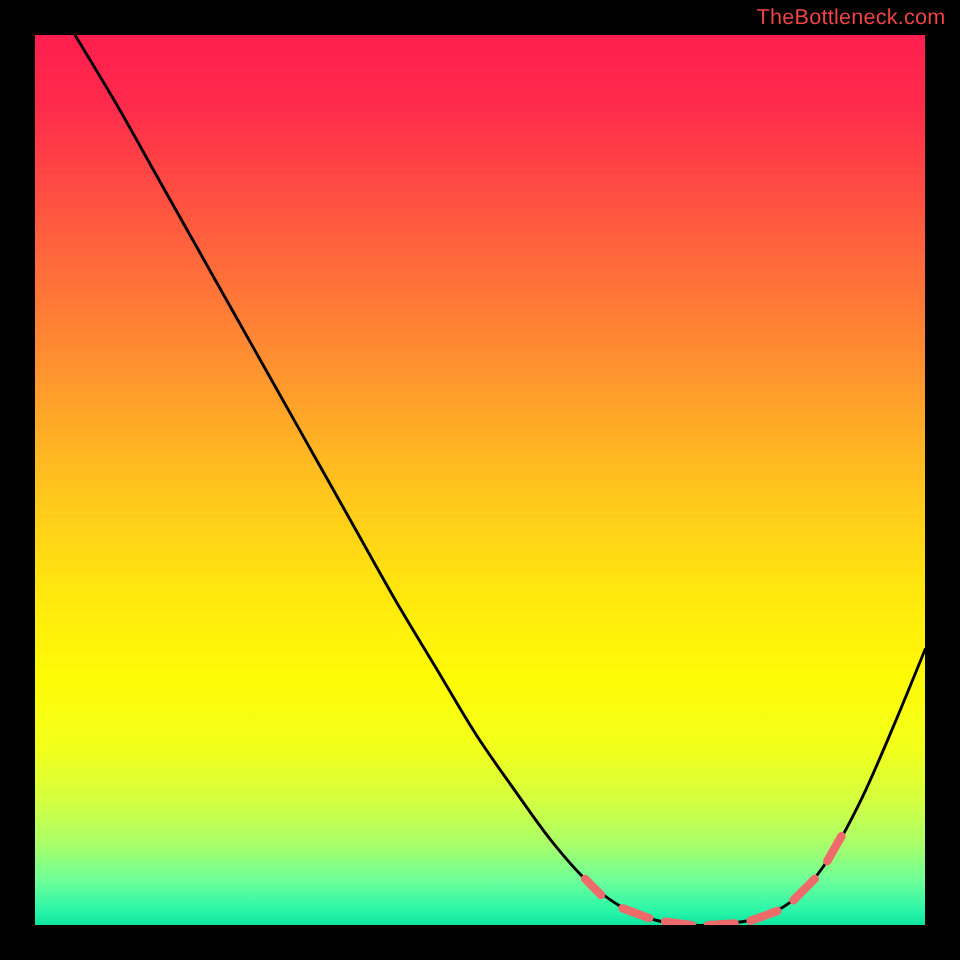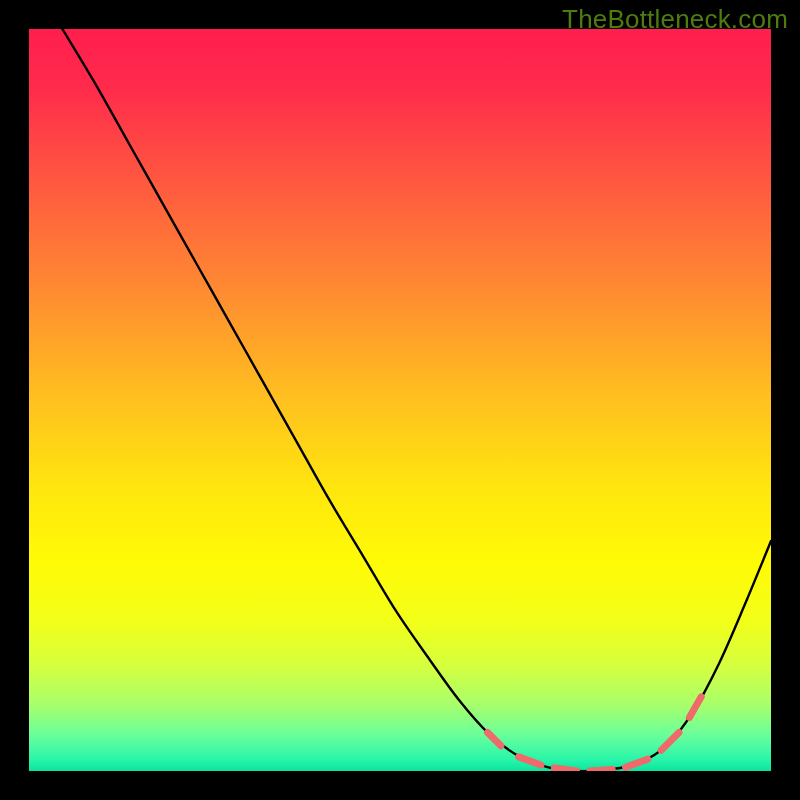--- a/index.html
+++ b/index.html
@@ -14,22 +14,22 @@
   .frame {
     position: relative;
     width: 800px;
     height: 800px;
     background: #000;
   }
   .watermark {
     position: absolute;
     top: 4px;
     right: 12px;
-    color: #4d7c0f;
-    font-size: 26px;
+    color: #ef4444;
+    font-size: 18px;
     letter-spacing: 0.2px;
     z-index: 10;
     user-select: none;
   }
   .plot-area {
     position: absolute;
     left: 29px;
     top: 29px;
     width: 742px;
     height: 742px;

